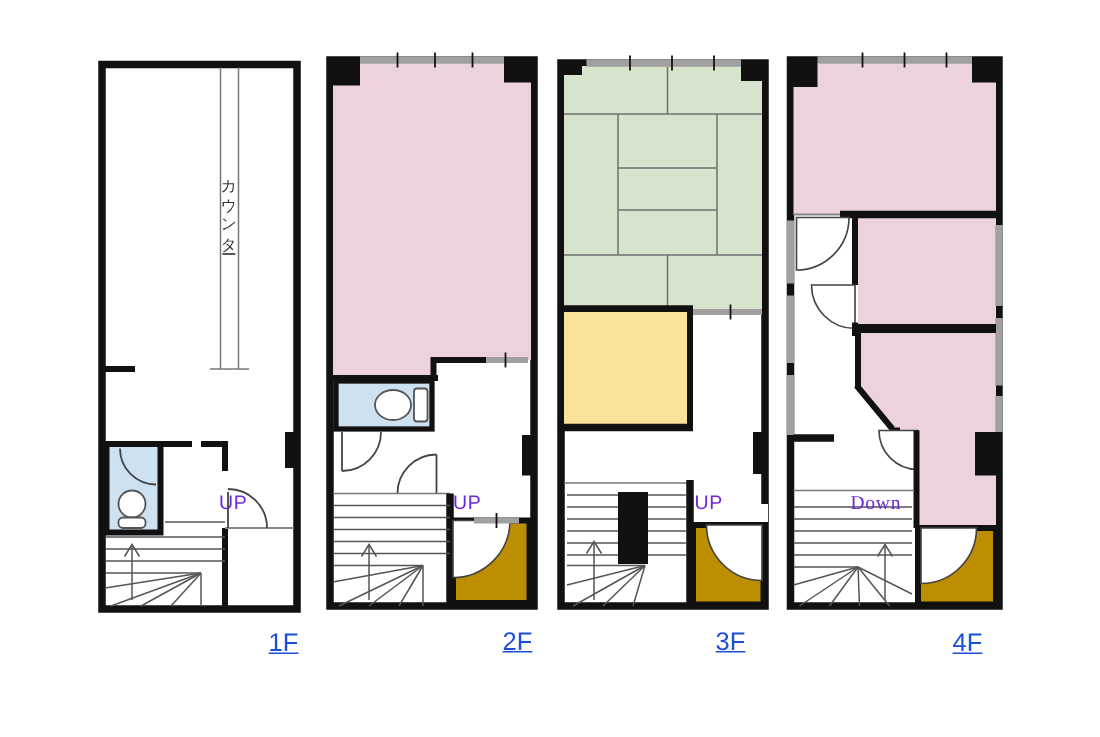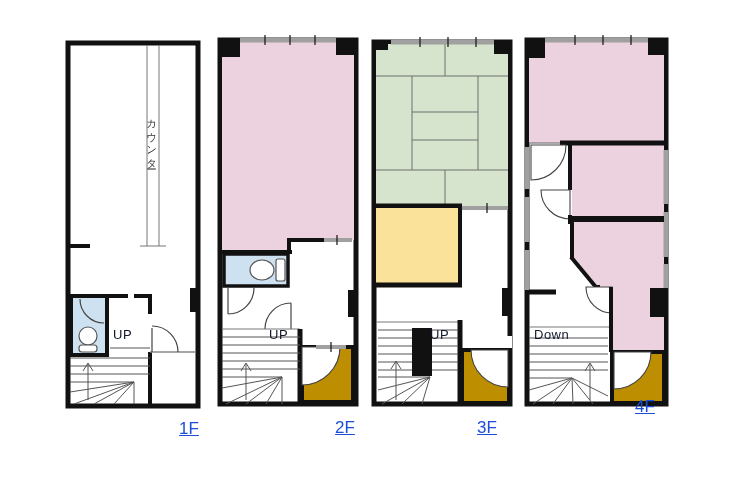--- a/index.html
+++ b/index.html
@@ -18,21 +18,21 @@
   .tick{stroke:var(--wall,#111);stroke-width:1.2;}
   .black{fill:var(--wall,#111);}
   .f-pink{fill:var(--room-pink,#ebd2de);}
   .f-green{fill:var(--tatami-green,#d6e4cd);}
   .f-yellow{fill:var(--room-yellow,#fbe29b);}
   .f-gold{fill:var(--storage-gold,#bc8e00);}
   .f-blue{fill:var(--toilet-blue,#cde1f1);}
   .tatami{stroke:#6f6f6f;stroke-width:1;fill:none;}
   .fixture{fill:#fff;stroke:#555;stroke-width:1.2;}
   
-  .lbl{position:absolute;font-size:13px;color:#0f172a;letter-spacing:.5px;white-space:nowrap;}
+  .lbl{position:absolute;font-size:13px;color:#6d28d9;letter-spacing:.5px;white-space:nowrap;margin-left:33px;}
   .floor-lbl{position:absolute;font-size:17px;color:#1d4ed8;width:34px;text-align:center;text-decoration:underline;}
   .vtext{position:absolute;writing-mode:vertical-rl;text-orientation:mixed;font-size:10.5px;color:#333;letter-spacing:1px;font-family:"Liberation Sans",sans-serif;}
 </style>
 </head>
 <body>
 
 <div id="canvas">
 <svg id="plan-svg" width="733" height="491" viewBox="0 0 733 491">
 
   <g>
@@ -263,18 +263,18 @@
         <polyline points="585,371 590,363 595,371"></polyline>
       </g>
     </g>
   </g>
 </svg>
 
 <div class="vtext" style="left:145px;top:112px;">カウンター</div>
 <div class="lbl" style="left:113px;top:327px;">UP</div>
 <div class="lbl" style="left:269px;top:327px;">UP</div>
 <div class="lbl" style="left:430px;top:327px;">UP</div>
-<div class="lbl" style="left:534px;top:327px;">Down</div>
+<div class="lbl" style="left:534px;top:327px;font-family:Liberation Serif, serif;">Down</div>
 <div class="floor-lbl" style="left:172px;top:419px;">1F</div>
 <div class="floor-lbl" style="left:328px;top:418px;">2F</div>
 <div class="floor-lbl" style="left:470px;top:418px;">3F</div>
-<div class="floor-lbl" style="left:628px;top:397px;">4F</div>
+<div class="floor-lbl" style="left:628px;top:419px;">4F</div>
 </div>
 
 </body></html>

